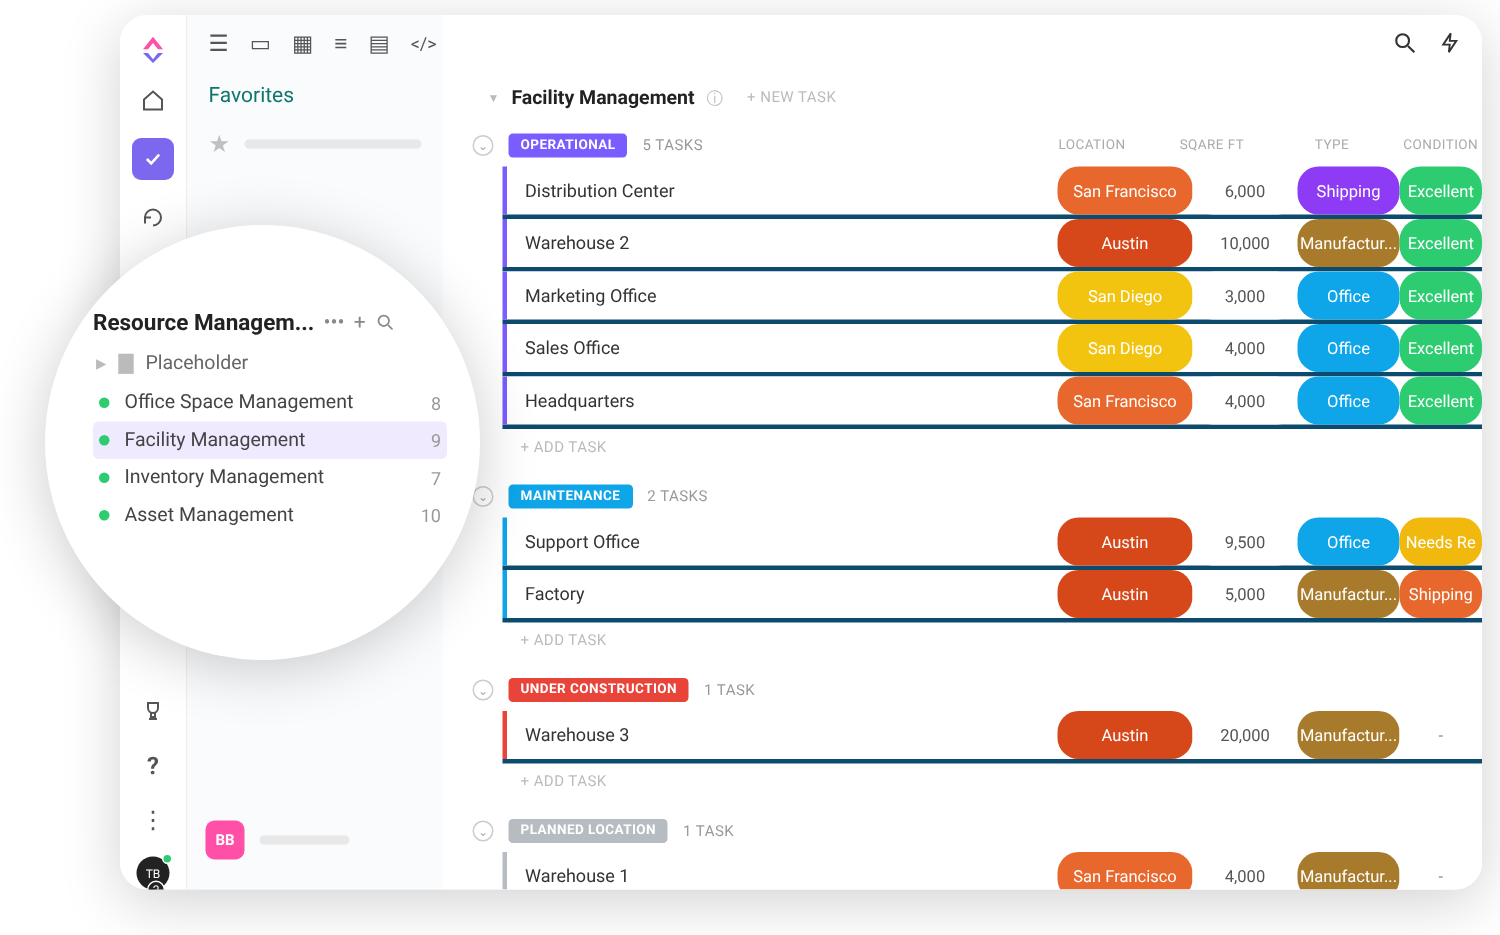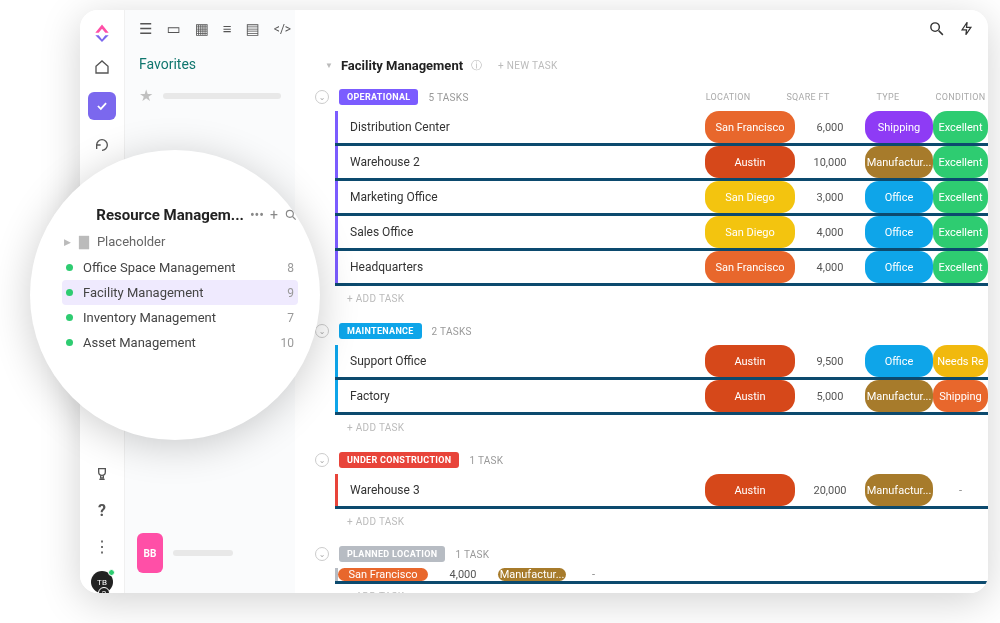--- a/index.html
+++ b/index.html
@@ -18,21 +18,21 @@
 .rail .avatar .dot { position:absolute; top:-2px; right:-2px; width:7px;height:7px;background:#2ecc71;border-radius:50%;border:1px solid #fff;}
 
 
 .favbar { width: 170px; background: #fafbfc; display: flex; flex-direction: column; }
 .favbar .tools { height: 38px; display: flex; align-items: center; gap: 14px; padding-left: 14px; color: #444; }
 .favbar .tools span { cursor:pointer; font-size:15px; color:#555; }
 .favbar .heading { font-size: 14px; font-weight: 400; color: #0f766e; padding: 8px 14px 10px; }
 .favbar .starline { padding: 4px 14px; color:#c0c0c0; display:flex; align-items:center; gap:10px;}
 .favbar .starline .redact { height:6px; background:#e8e8e8; border-radius:3px; flex:1;}
 .favbar .bb { margin-top:auto; padding:8px 12px 20px; display:flex; align-items:center; gap:10px;}
-.favbar .bb .sq { width:26px;height:40px;border-radius:6px;background:#ff4fa7;color:#fff;font-size:10px;font-weight:700;display:flex;align-items:center;justify-content:center;}
+.favbar .bb .sq { width:26px;height:26px;border-radius:6px;background:#ff4fa7;color:#fff;font-size:10px;font-weight:700;display:flex;align-items:center;justify-content:center;}
 .favbar .bb .redact{height:6px;background:#e8e8e8;border-radius:3px;width:60px;}
 
 
 .topright { position:absolute; top:10px; right:14px; display:flex; gap:14px; color:#333; }
 .topright span { cursor:pointer; font-size:17px;}
 
 
 .main { flex:1; background:#fff; padding: 44px 0 0 0; overflow:hidden; }
 .list-title { display:flex; align-items:center; gap:8px; padding: 4px 0 10px 30px; font-size:13px; color:#555;}
 .list-title b { color:#222; font-weight:700;}
@@ -53,21 +53,21 @@
 .row .bar { width:3px;}
 .row .name { flex:1; padding:9px 12px; font-size:12px; color:#333;}
 .row .cell { font-size:11px; display:flex; align-items:center; justify-content:center; color:#fff;border-radius:14px;}
 .row .cell.plain { color:#555; background:#fff;}
 .row .cell.loc{width:90px;} .row .cell.sq{width:70px;} .row .cell.type{width:68px;} .row .cell.cond{width:55px; overflow:hidden; white-space:nowrap;}
 
 .addtask { margin-left:40px; padding:7px 12px; font-size:10px; color:#bbb; letter-spacing:0.3px; cursor:pointer;}
 
 
 .lens { position:absolute; left:30px; top:150px; width:290px; height:290px; border-radius:50%; background:#fff; box-shadow: 0 6px 40px rgba(0,0,0,0.20); overflow:hidden; padding:56px 22px 0 32px;}
-.lens .head { display:flex; align-items:center; gap:6px; margin-bottom:10px;justify-content:flex-end;}
+.lens .head { display:flex; align-items:center; gap:6px; margin-bottom:10px;}
 .lens .head .title { font-size:15px; font-weight:700; color:#222; white-space:nowrap; overflow:hidden; text-overflow:ellipsis; max-width:160px;}
 .lens .head .dots, .lens .head .plus, .lens .head .srch { color:#888; font-size:14px; cursor:pointer;}
 .lens .folder { display:flex; align-items:center; gap:8px; font-size:13px; color:#666; margin:4px 0 6px 2px;}
 .lens .folder .car{font-size:9px;color:#bbb;}
 .lens .folder .fico{color:#bbb;}
 .lens .item { display:flex; align-items:center; gap:10px; padding:5px 4px; font-size:13px; color:#444; border-radius:4px;}
 .lens .item .bullet{width:7px;height:7px;border-radius:50%;background:#2ecc71;}
 .lens .item .cnt{margin-left:auto;color:#999;font-size:12px;}
 .lens .item.active{background:#efeafe;}
 
@@ -263,20 +263,21 @@
         </div>
         <div class="group">
           <div class="group-head">
     <span class="chev">⌄</span>
     <span class="pill" style="background:#b7bcc3">PLANNED LOCATION</span>
     <span class="count">1 TASK</span>
 
   </div>
           <div class="row">
             <div class="bar" style="background:#b7bcc3"></div>
+      <div class="name">Warehouse 1</div>
       <div class="cell loc" style="background:#e8672c">San Francisco</div>
       <div class="cell sq plain">4,000</div>
       <div class="cell type" style="background:#a77b2b">Manufactur...</div>
       <div class="cell cond" style="background:#fff;color:#888">-</div>
           </div>
           <div class="addtask">+ ADD TASK</div>
         </div>
       </div>
   </div>
 </div>

